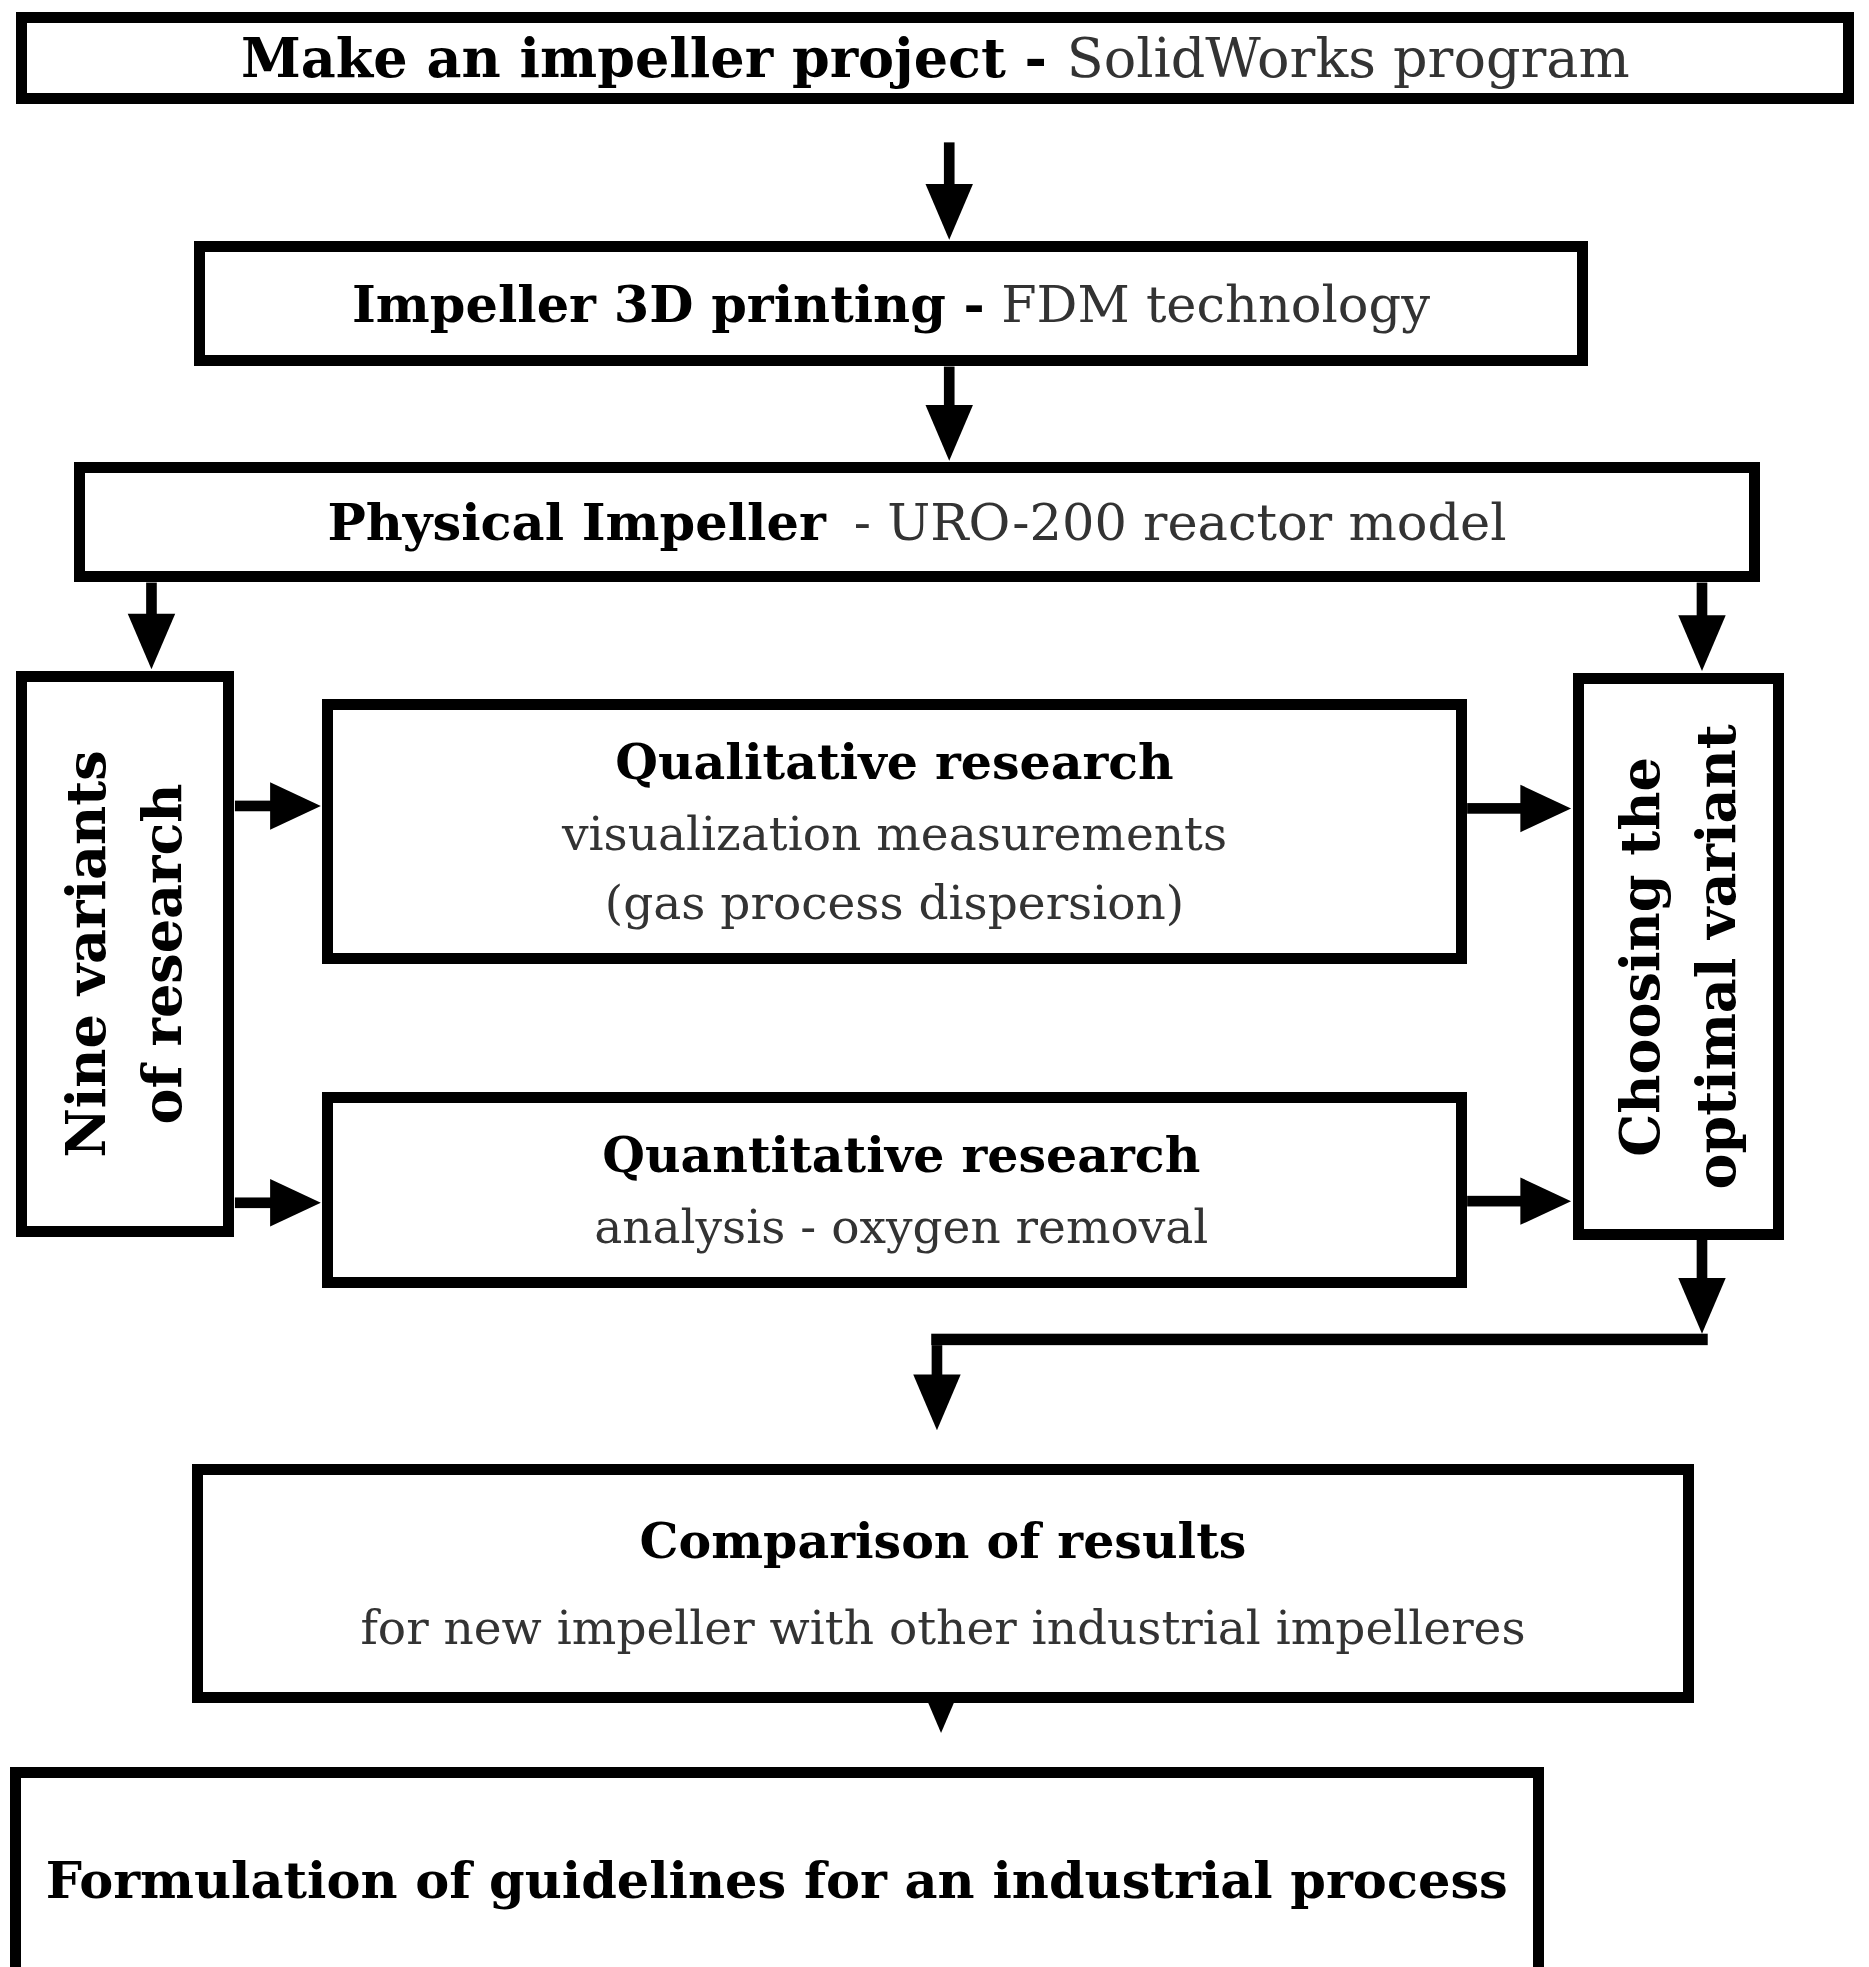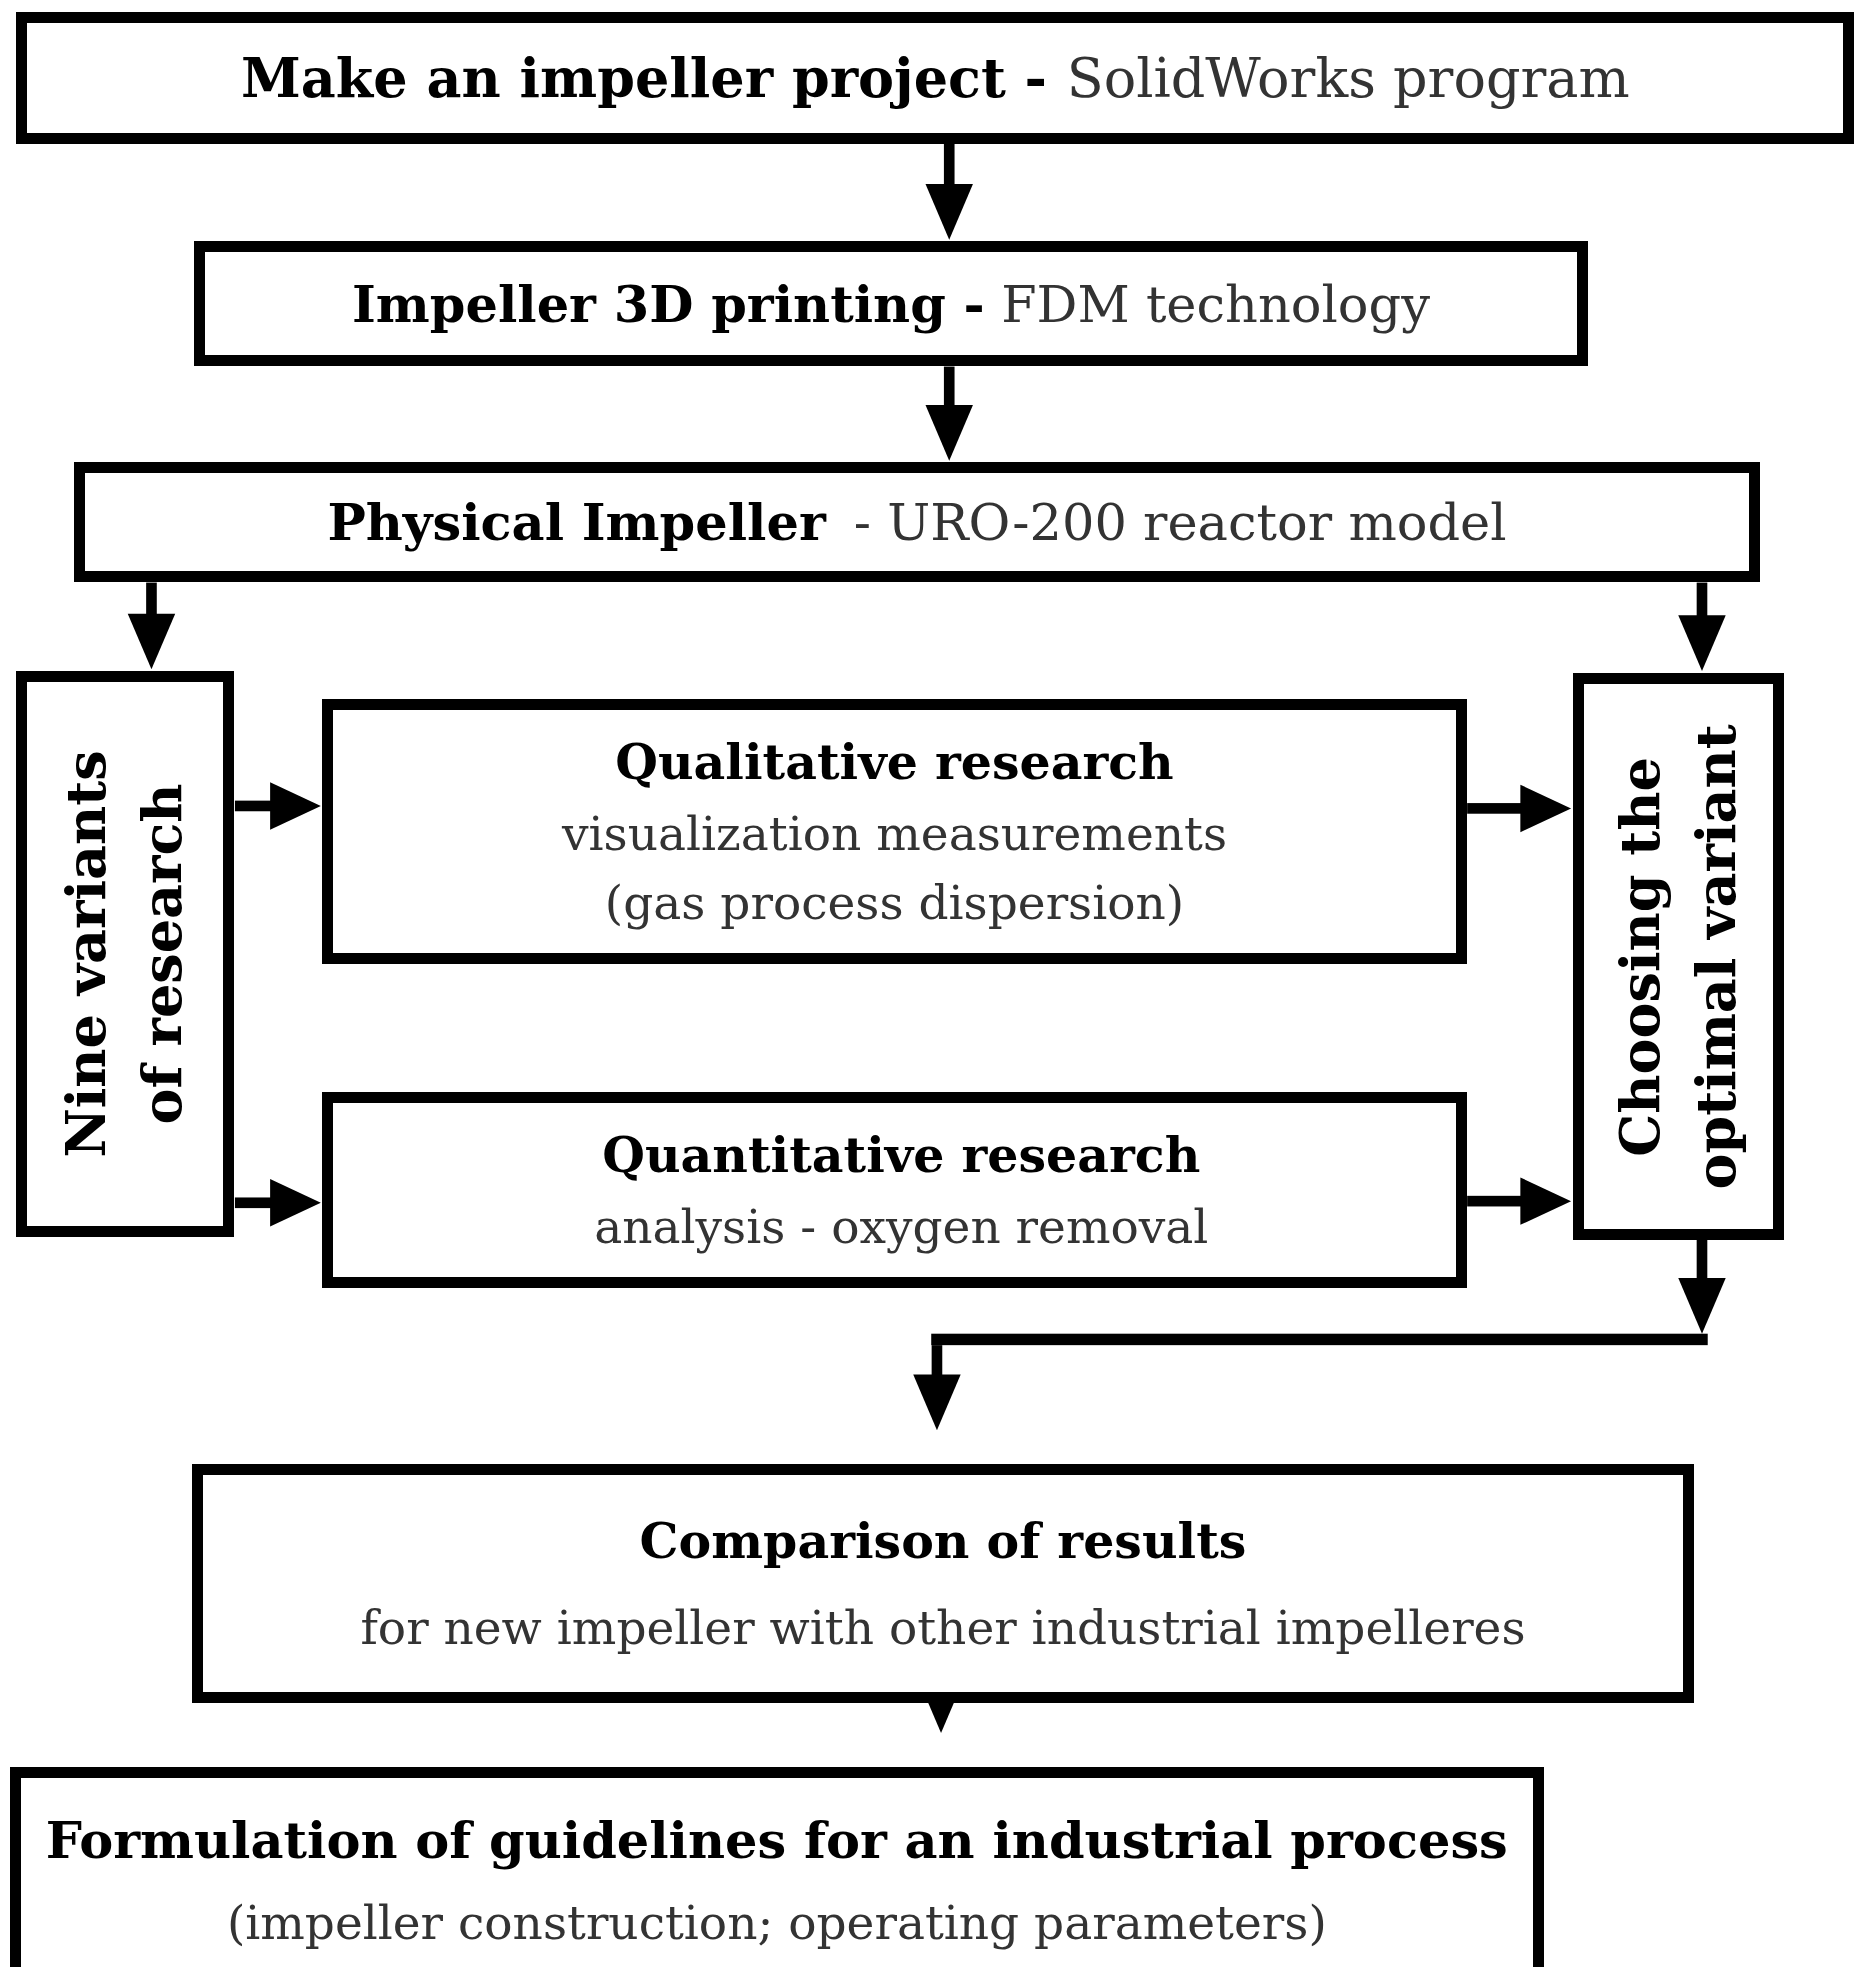--- a/index.html
+++ b/index.html
@@ -35,21 +35,21 @@
   .r {
     color: #333333;
   }
   .col {
     flex-direction: column;
     justify-content: space-evenly;
     padding: 8.2px 16.4px;
     margin-top: 32px;
   }
   
-  #box-project   { left: 16.4px;  top: 11.5px;   width: 1838px; height: 132px; font-size: 54px; text-align: right; }
+  #box-project   { left: 16.4px;  top: 11.5px;   width: 1838px; height: 92px; font-size: 54px; text-align: right; }
   #box-printing  { left: 194px; top: 241px;  width: 1394px; height: 125px; font-size: 51px; }
   #box-modeling  { left: 74px;  top: 462px;  width: 1686px; height: 120px; font-size: 51px; }
   #box-project .r  { margin-left: 19.6px; }
   #box-printing .r { margin-left: 16.4px; }
   #box-modeling .r { margin-left: 28px; }
 
   
   #box-variants  { left: 16.4px;   top: 671px;  width: 218px;  height: 566px; }
   #box-qualitative  { left: 322px; top: 667px; width: 1145px; height: 265px; }
   #box-quantitative { left: 322px; top: 1060px; width: 1145px; height: 196px; padding-left: 30px; }
@@ -173,17 +173,16 @@
     </div>
   </div>
 
   <div class="box col" id="box-comparison">
     <div class="title-line">Comparison of results</div>
     <div class="body-line">for new impeller with other industrial impelleres</div>
   </div>
 
   <div class="box col" id="box-guidelines">
     <div class="title-line">Formulation of guidelines for an industrial process</div>
-    <div class="body-line">(impeller construction; operating parameters)</div>
   </div>
 
 </div>
 
 
 </body></html>

